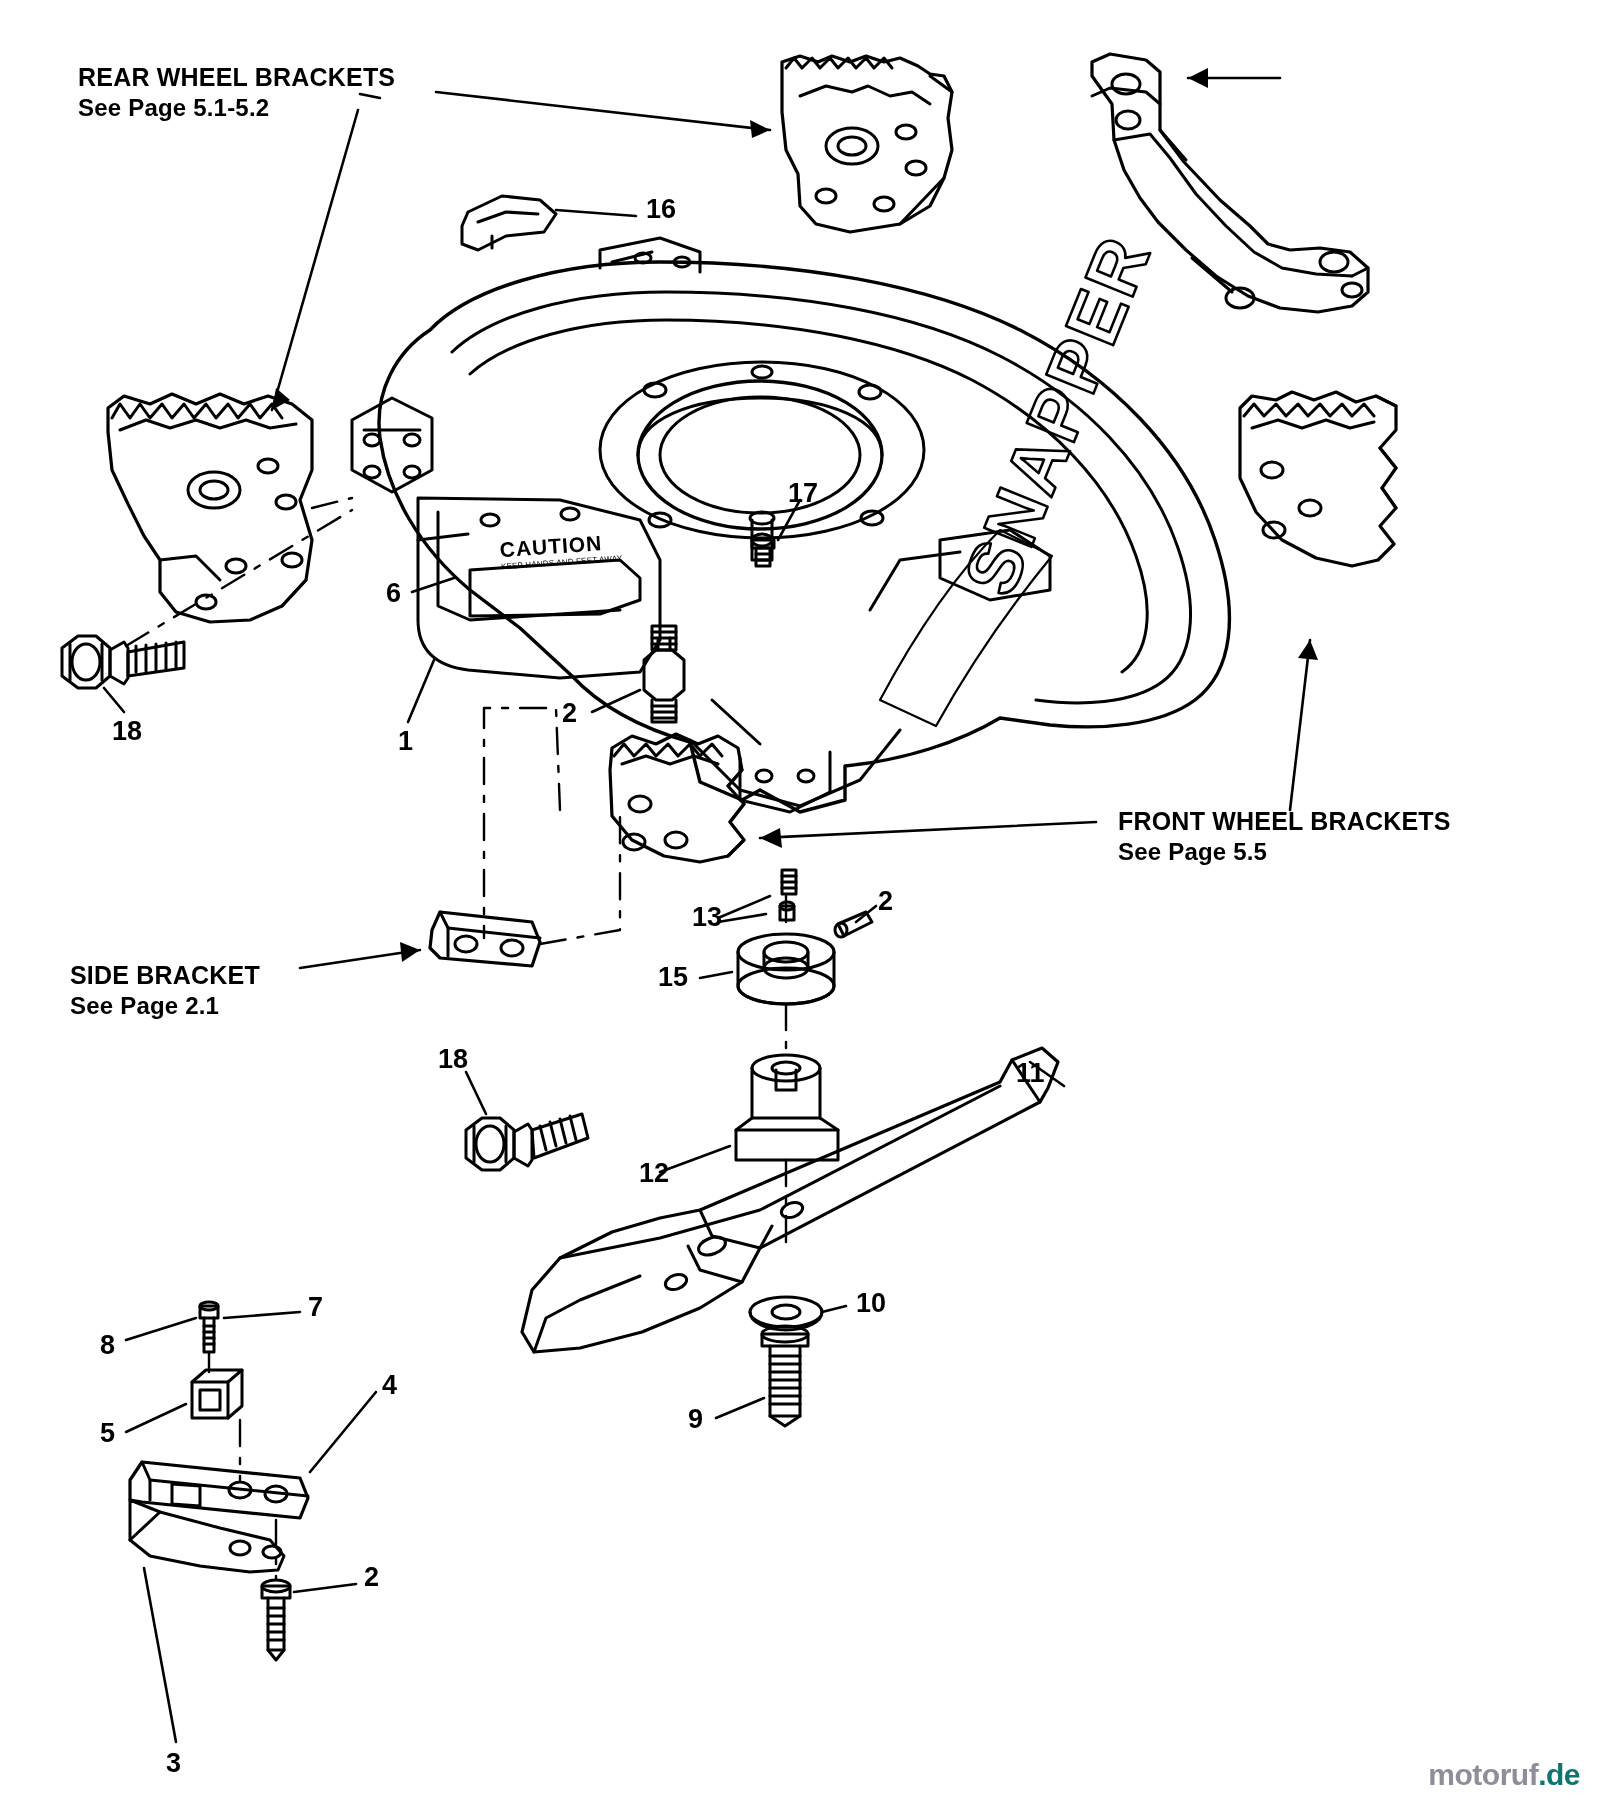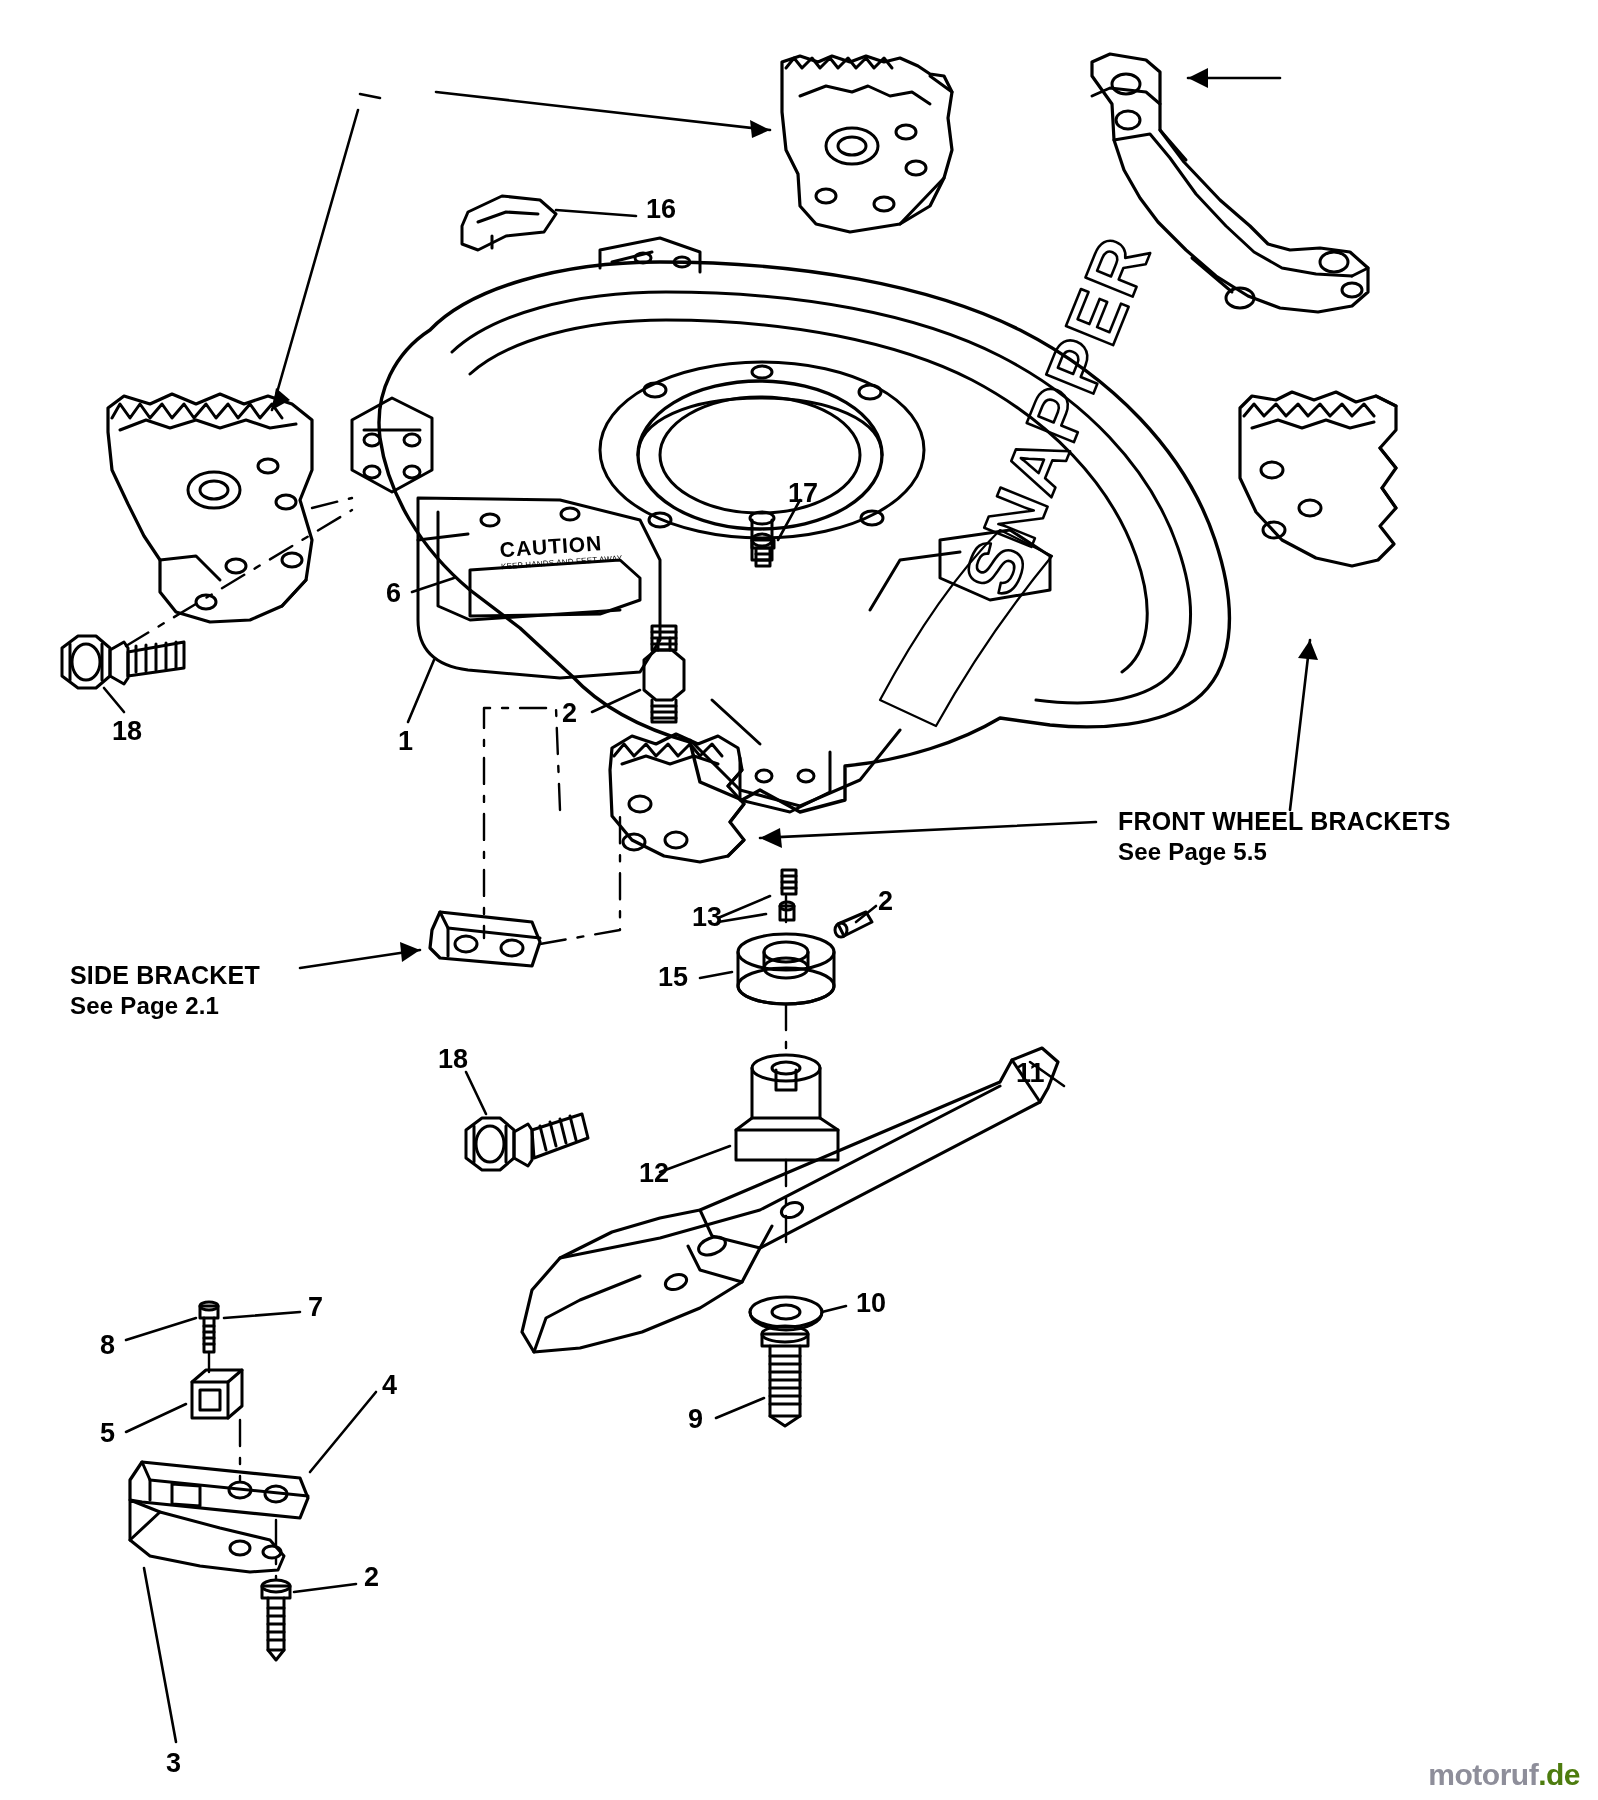--- a/index.html
+++ b/index.html
@@ -57,21 +57,21 @@
   #watermark {
     position: absolute;
     right: 18px;
     bottom: 8px;
     font-family: "Liberation Sans", sans-serif;
     font-size: 30px;
     font-weight: bold;
     color: #8e8e9a;
     letter-spacing: -0.5px;
   }
-  #watermark .de { color: #4d7c0f; font-weight: bold; }
+  #watermark .de { color: #0f766e; font-weight: bold; }
 </style>
 </head>
 <body>
 
 <div id="page">
 
   <svg id="artwork" viewBox="0 0 1598 1800" xmlns="http://www.w3.org/2000/svg">
     <g fill="none" stroke="#000" stroke-width="3" stroke-linejoin="round" stroke-linecap="round">
 
       <g>
@@ -437,20 +437,24 @@
           <path d="M786,1004 L786,1060"></path>
           <path d="M786,1160 L786,1250"></path>
           <path d="M209,1352 L209,1372"></path>
           <path d="M240,1420 L240,1480"></path>
           <path d="M276,1520 L276,1580"></path>
         </g>
       </g>
     </g>
   </svg>
 
+  <div class="label group-label" style="left:78px; top:62px;">
+    <span>REAR WHEEL BRACKETS</span>
+    <span class="line2">See Page 5.1-5.2</span>
+  </div>
 
 
   <div class="label group-label" style="left:1118px; top:806px;">
     <span>FRONT WHEEL BRACKETS</span>
     <span class="line2">See Page 5.5</span>
   </div>
 
   <div class="label group-label" style="left:70px; top:960px;">
     <span>SIDE BRACKET</span>
     <span class="line2">See Page 2.1</span>

